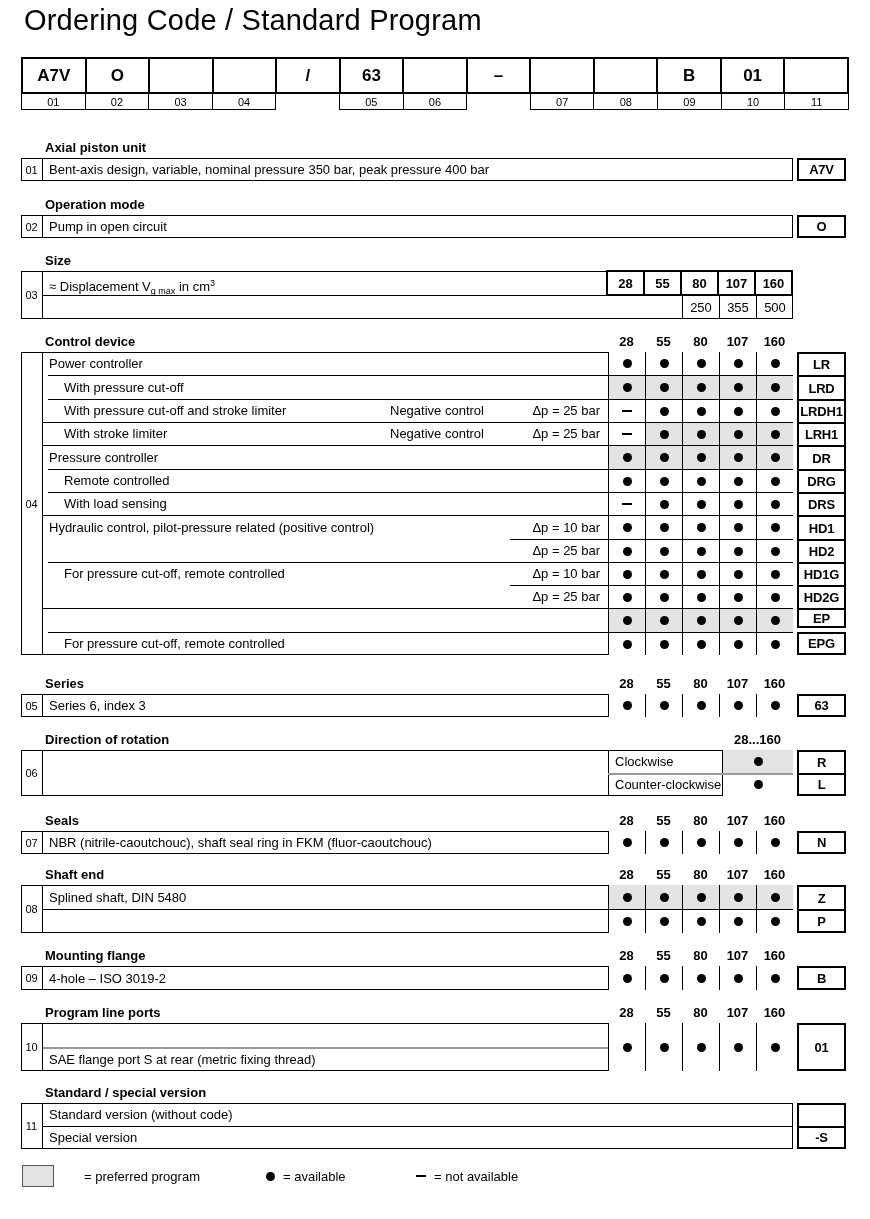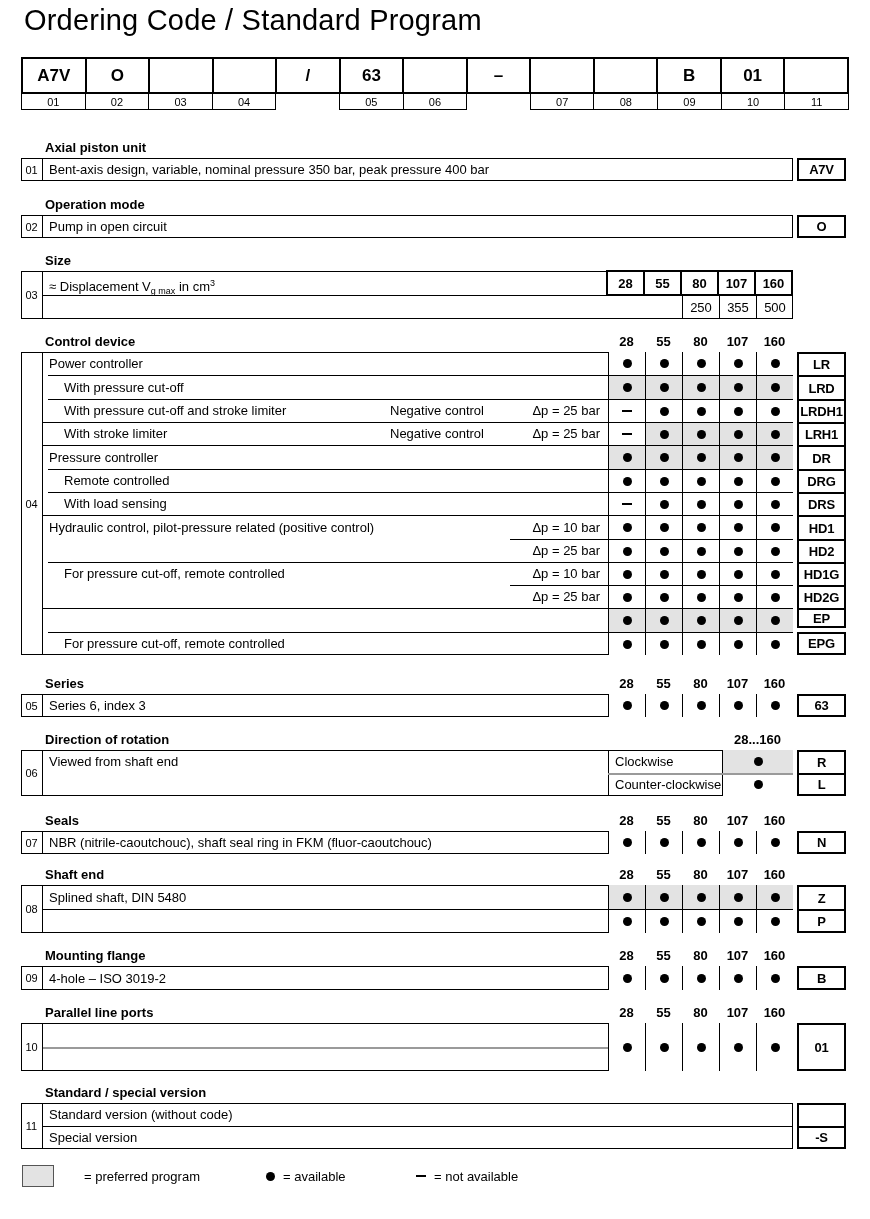--- a/index.html
+++ b/index.html
@@ -396,21 +396,20 @@
         <div class="dotcell" style="left: 735px; top: 0px; width: 37px; height: 23px;">
           <div class="dot"></div>
         </div>
         <div class="codebox" style="top: 0px; height: 23px;">63</div>
       </div>
       <div class="sec" style="top: 750px; height: 54px;">
         <div class="heading">Direction of rotation</div>
         <div class="sizehdr" style="left: 701px; width: 71px;">28...160</div>
         <div class="gridbox" style="height: 46px;"></div>
         <div class="numcell" style="height: 46px;">06</div>
-        <div class="desc topalign" style="left: 22px; top: 0px; height: 46px;">Viewed from shaft end</div>
         <div class="desc" style="left: 587px; width: 114px; top: 0px; height: 23px; border-left: 1px solid rgb(0, 0, 0); box-sizing: border-box;">Clockwise</div>
         <div class="dotcell gray" style="left: 701px; top: 0px; width: 71px; height: 23px;">
           <div class="dot"></div>
         </div>
         <div class="desc" style="left: 587px; width: 114px; top: 23px; height: 23px; border-left: 1px solid rgb(0, 0, 0); box-sizing: border-box;">Counter-clockwise</div>
         <div class="dotcell" style="left: 701px; top: 23px; width: 71px; height: 23px;">
           <div class="dot"></div>
         </div>
         <div class="grayline" style="left: 587px; top: 23px; width: 185px;"></div>
         <div class="codebox" style="top: 0px; height: 25px;">R</div>
@@ -508,28 +507,29 @@
         </div>
         <div class="dotcell" style="left: 698px; top: 0px; width: 37px; height: 24px;">
           <div class="dot"></div>
         </div>
         <div class="dotcell" style="left: 735px; top: 0px; width: 37px; height: 24px;">
           <div class="dot"></div>
         </div>
         <div class="codebox" style="top: 0px; height: 24px;">B</div>
       </div>
       <div class="sec" style="top: 1023px; height: 56px;">
-        <div class="heading">Parallel line ports</div>
+        <div class="heading">Program line ports</div>
         <div class="sizehdr" style="left: 587px;">28</div>
         <div class="sizehdr" style="left: 624px;">55</div>
         <div class="sizehdr" style="left: 661px;">80</div>
         <div class="sizehdr" style="left: 698px;">107</div>
         <div class="sizehdr" style="left: 735px;">160</div>
         <div class="gridbox" style="height: 48px;"></div>
         <div class="numcell" style="height: 48px;">10</div>
+        <div class="desc" style="left: 22px; top: 24px; height: 24px;">SAE flange port S at rear (metric fixing thread)</div>
         <div class="grayline" style="left: 22px; top: 24px; width: 565px;"></div>
         <div class="dotcell" style="left: 587px; top: 0px; width: 37px; height: 48px;">
           <div class="dot"></div>
         </div>
         <div class="dotcell" style="left: 624px; top: 0px; width: 37px; height: 48px;">
           <div class="dot"></div>
         </div>
         <div class="dotcell" style="left: 661px; top: 0px; width: 37px; height: 48px;">
           <div class="dot"></div>
         </div>

